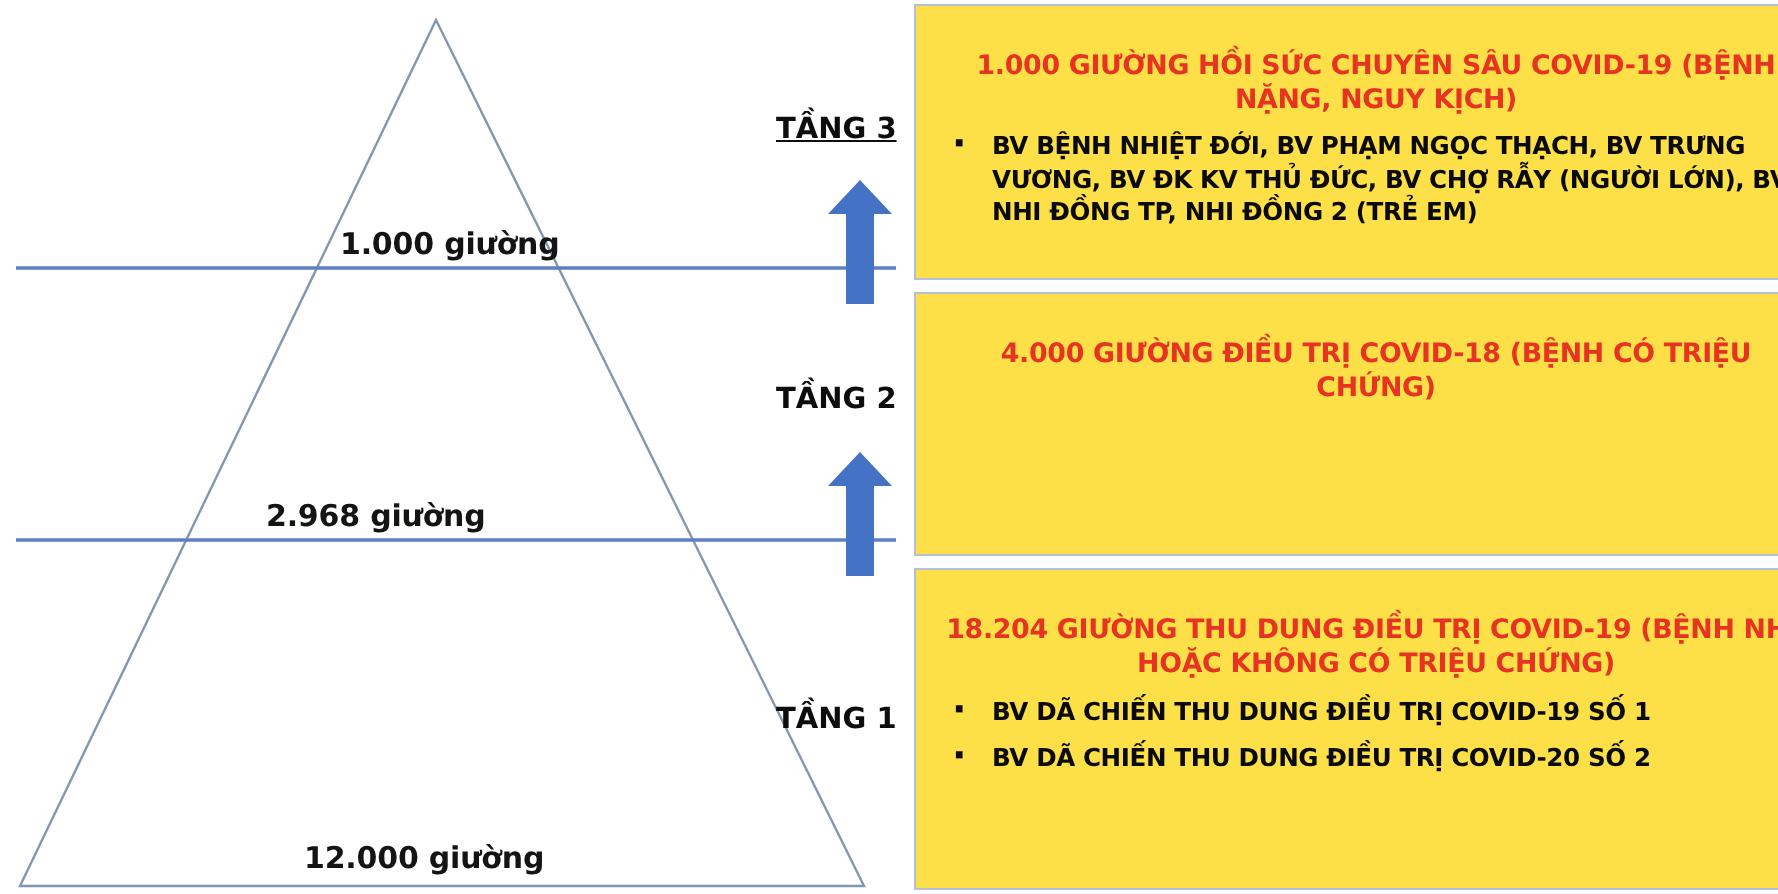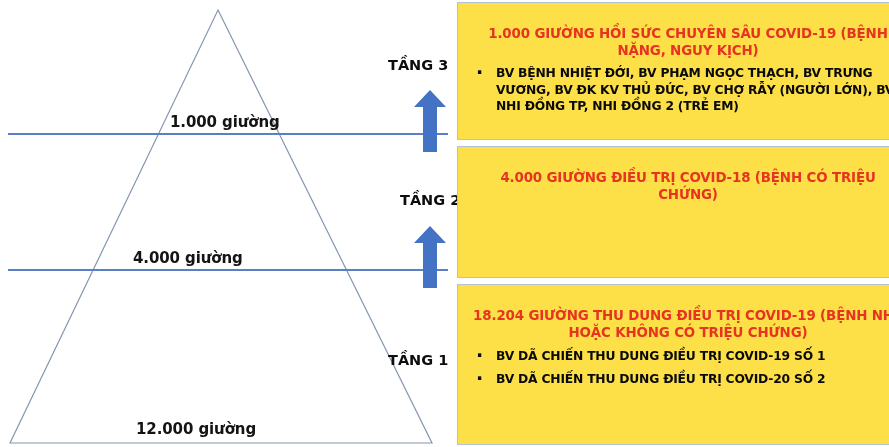--- a/index.html
+++ b/index.html
@@ -36,32 +36,32 @@
     position: absolute;
     font-family: "DejaVu Sans", sans-serif;
     font-weight: bold;
     font-size: 15px;
     color: #141414;
     white-space: nowrap;
     letter-spacing: -0.1px;
   }
   #label-1000 { left: 170px; top: 113px; }
   #label-4000 { left: 133px; top: 249px; }
-  #label-12000 { left: 136px; top: 420px; }
+  #label-12000 { left: 152px; top: 420px; }
 
   .tier-label {
     position: absolute;
     font-family: "DejaVu Sans", sans-serif;
     font-weight: bold;
     font-size: 14.5px;
     color: #0d0d0d;
     white-space: nowrap;
   }
-  #tier-3 { left: 388px; top: 57px; }
-  #tier-2 { left: 400px; top: 192px; }
+  #tier-3 { left: 388px; top: 57px; text-decoration: underline; }
+  #tier-2 { left: 388px; top: 192px; }
   #tier-1 { left: 388px; top: 352px; }
 
   
   .info-box {
     position: absolute;
     left: 457px;
     width: 462px;
     box-sizing: border-box;
     border: 1.5px solid #b3c0d8;
     background: #fde047;
@@ -125,21 +125,21 @@
       <line x1="8" y1="134" x2="448" y2="134" stroke="#5b7fc7" stroke-width="1.8"></line>
 
       <line x1="8" y1="270" x2="448" y2="270" stroke="#5b7fc7" stroke-width="1.8"></line>
 
       <polygon points="430,90 446,107 437,107 437,152 423,152 423,107 414,107" fill="#4472c4"></polygon>
 
       <polygon points="430,226 446,243 437,243 437,288 423,288 423,243 414,243" fill="#4472c4"></polygon>
     </svg>
 
     <div class="pyr-label" id="label-1000">1.000 giường</div>
-    <div class="pyr-label" id="label-4000">4.000 giường</div>
+    <div class="pyr-label" id="label-4000">2.968 giường</div>
     <div class="pyr-label" id="label-12000">12.000 giường</div>
 
     <div class="tier-label" id="tier-3">TẦNG 3</div>
     <div class="tier-label" id="tier-2">TẦNG 2</div>
     <div class="tier-label" id="tier-1">TẦNG 1</div>
   </div>
 
   <div class="info-box" id="box-1">
     <div class="box-title">1.000 GIƯỜNG HỒI SỨC CHUYÊN SÂU COVID-19 (BỆNH NẶNG, NGUY KỊCH)</div>
     <ul class="bullet-list">

